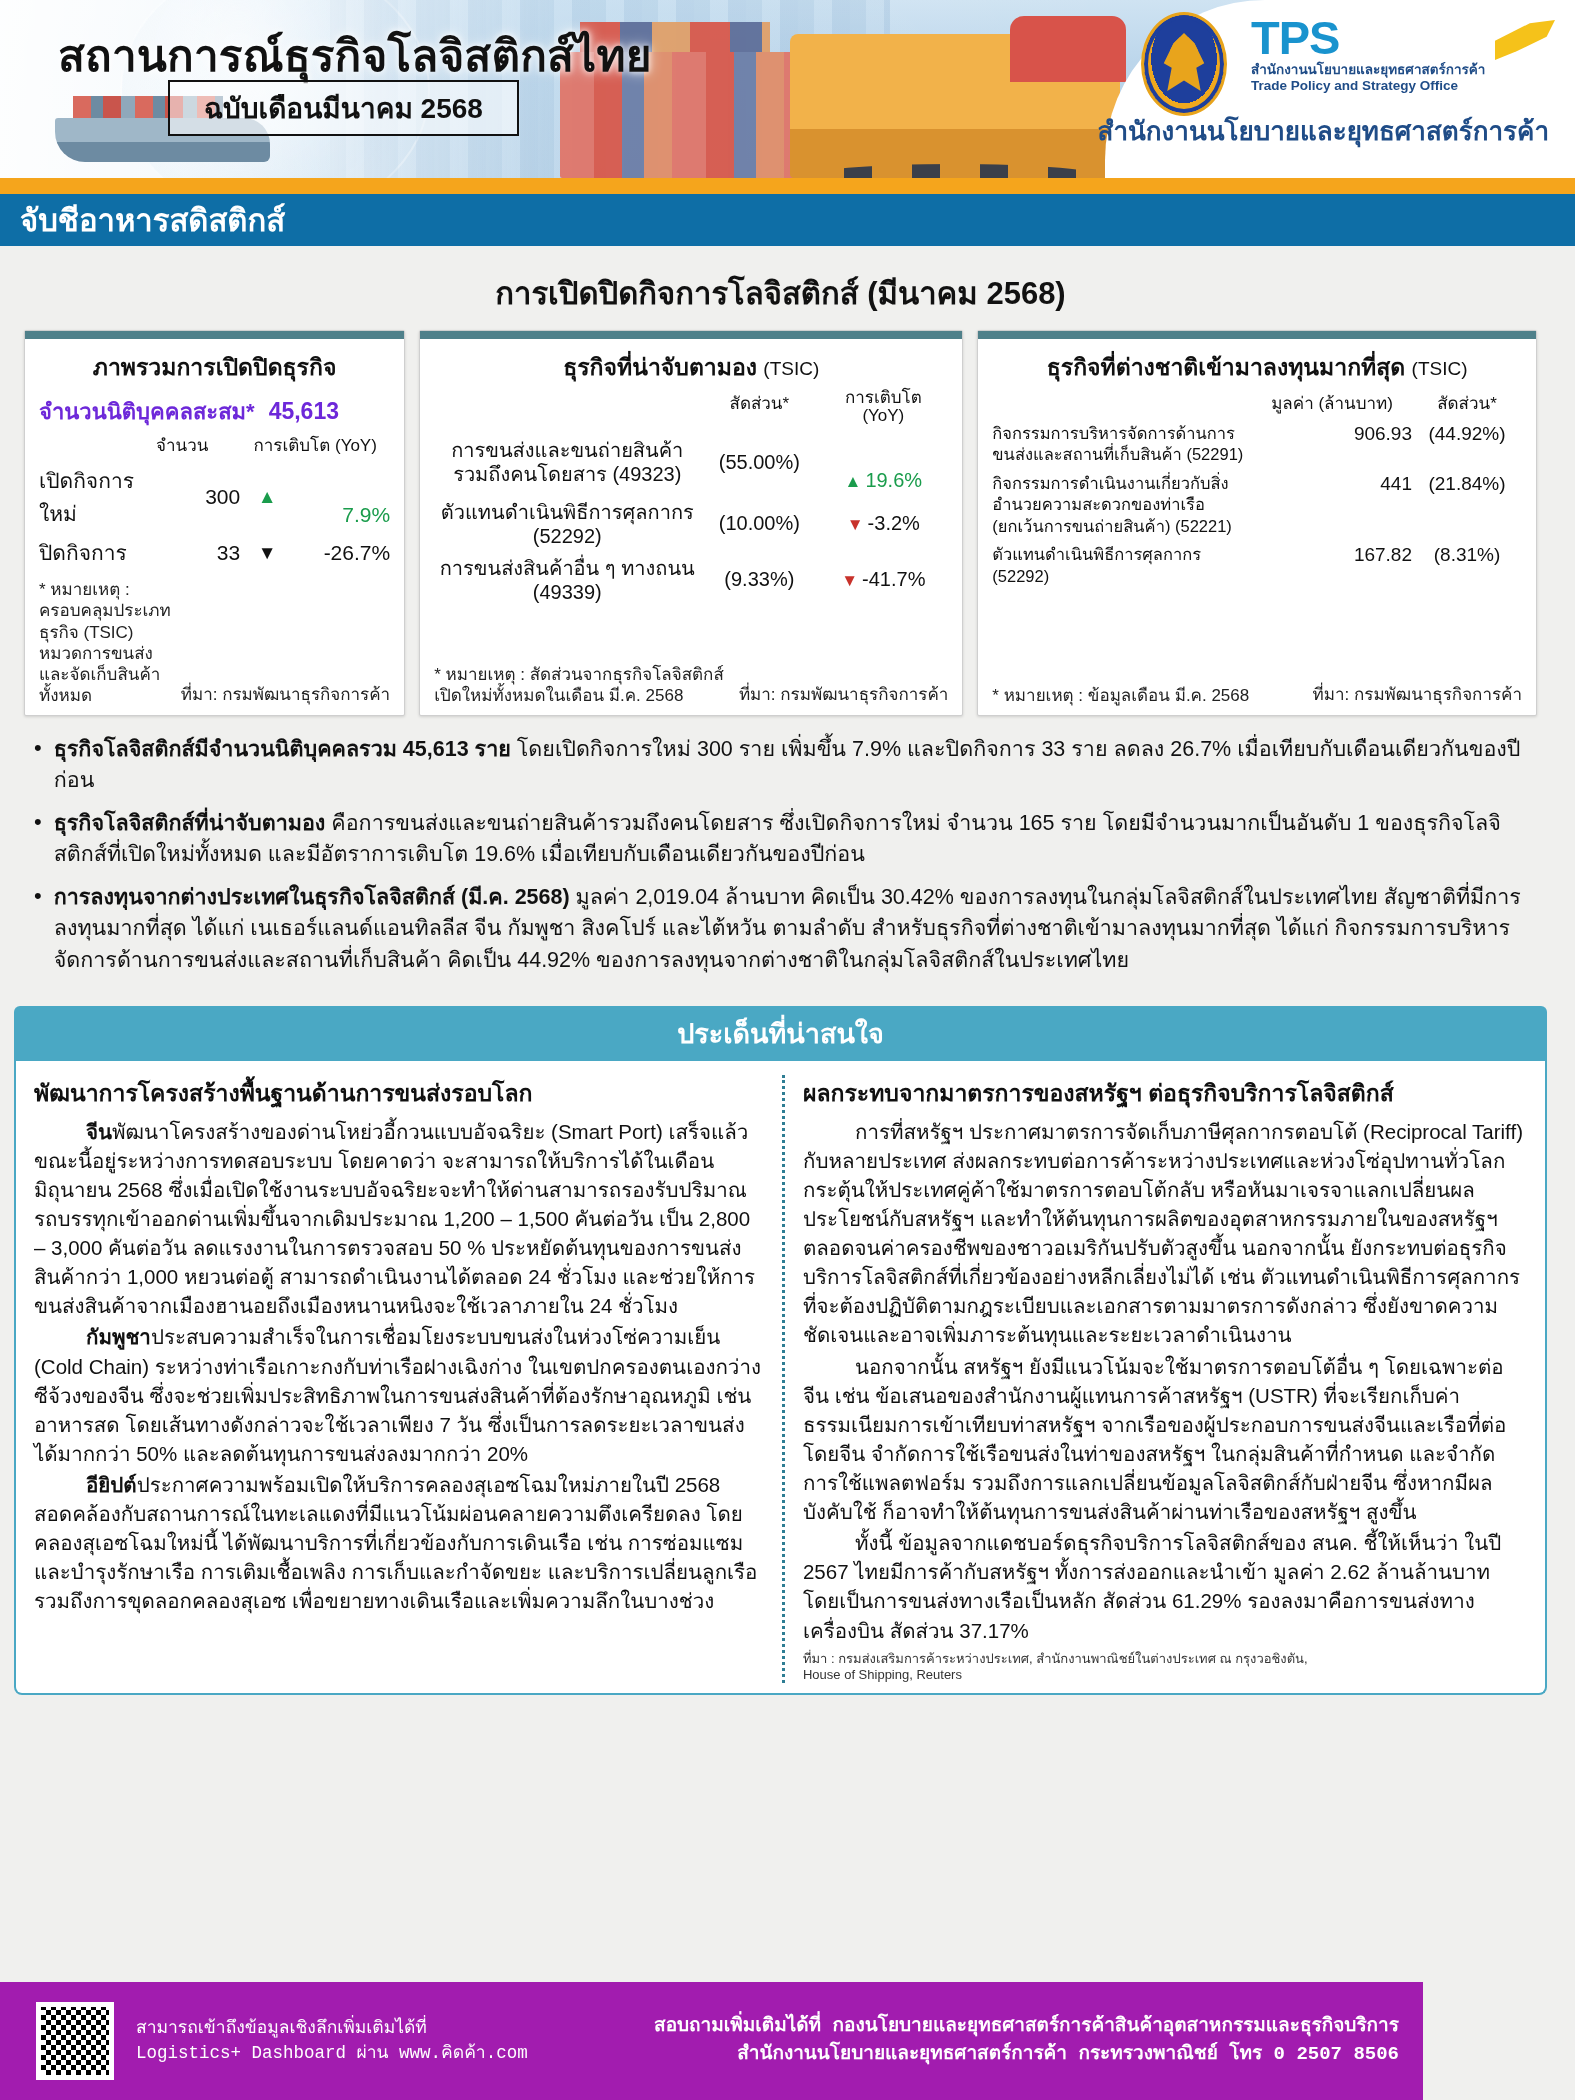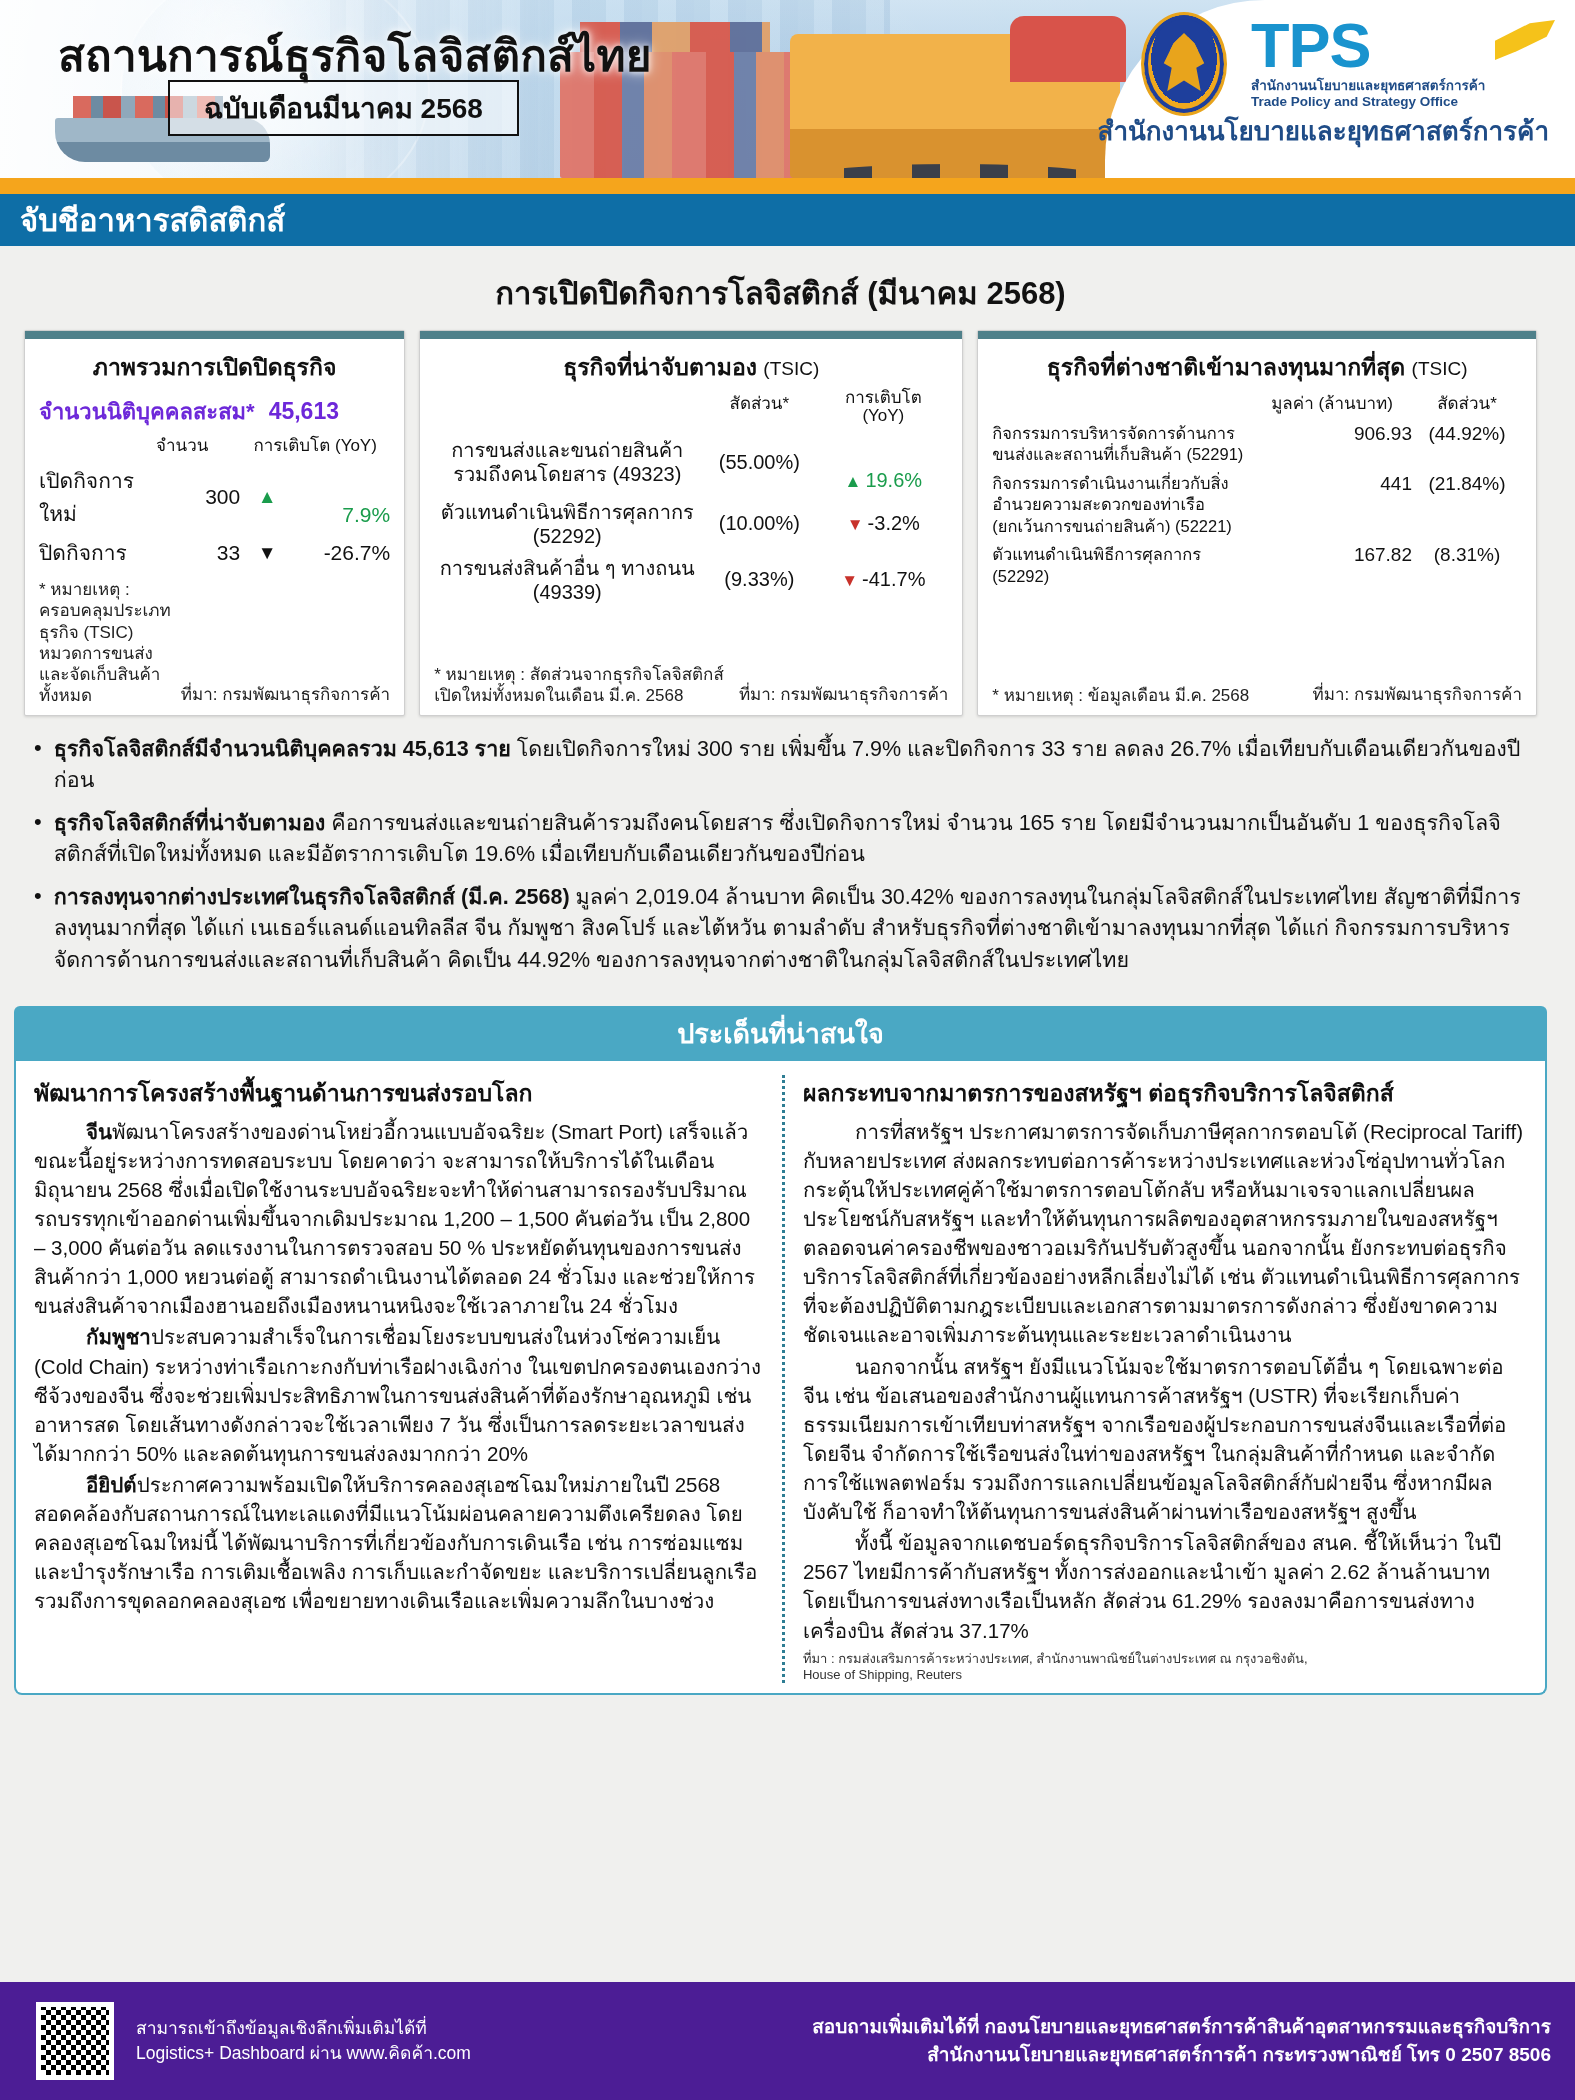--- a/index.html
+++ b/index.html
@@ -99,21 +99,21 @@
   }
   .garuda::after{
     content:""; position:absolute; left:50%; top:48%; transform:translate(-50%,-50%);
     width:44px; height:58px;
     background: radial-gradient(circle at 50% 30%, #e8a41c 0 30%, transparent 31%),
                 linear-gradient(180deg, #e8a41c 0 100%);
     clip-path: polygon(50% 0,74% 18%,96% 52%,78% 60%,88% 100%,50% 82%,12% 100%,22% 60%,4% 52%,26% 18%);
   }
   .tpso-text { position:absolute; left: 132px; top: 8px; width: 300px; }
   .tpso-main {
-    font-size: 63px; font-weight: 800; color: #1993ce; letter-spacing: -1px;
+    font-size: 47px; font-weight: 800; color: #1993ce; letter-spacing: -1px;
     line-height: 1; position: relative; display:inline-block;
   }
   .tpso-swoosh{
     position:absolute; right:-4px; top:6px; width:60px; height:40px;
     background:#f5c21a;
     clip-path: polygon(0 52%, 58% 8%, 100% 0, 86% 42%, 36% 78%, 0 100%);
   }
   .tpso-th { font-size: 13.5px; font-weight: 700; color:#1f4c87; line-height:1.15; margin-top:1px;}
   .tpso-en { font-size: 13.5px; font-weight: 700; color:#1f4c87; line-height:1.15;}
   .tpso-bigth {
@@ -229,22 +229,22 @@
   .col { padding: 0 18px; }
   .colL { width: 778px; border-right: 3px dotted #2e7d93; }
   .colR { width: 769px; }
   .col-h { font-size:23px; font-weight:800; color:#111; margin-bottom:6px; }
   .col p { font-size:20.5px; line-height:1.42; color:#111; text-indent: 52px; text-align:left; margin-bottom:2px;}
   .col p b { font-weight:800; }
   .src-note { font-size:13px; color:#333; line-height:1.25; margin-top:6px; text-indent:0; }
 
   
   .footer {
-    position:absolute; left:0; bottom:0; width:1575px; height:118px;
-    background:#4c1d95; display:flex; align-items:center;
+    position:absolute; left:0; bottom:0; width:1423px; height:118px;
+    background:#a21caf; display:flex; align-items:center;font-family:Liberation Mono, monospace;
   }
   .qr {
     width:78px; height:78px; margin-left:36px; background:#fff;
     background-image:
       repeating-linear-gradient(90deg,#000 0 5px,#fff 5px 10px),
       repeating-linear-gradient(0deg,#000 0 5px,#fff 5px 10px);
     background-blend-mode: difference;
     border: 5px solid #fff;
   }
   .foot-left { margin-left: 22px; color:#fff; font-size:17.5px; line-height:1.45; }

